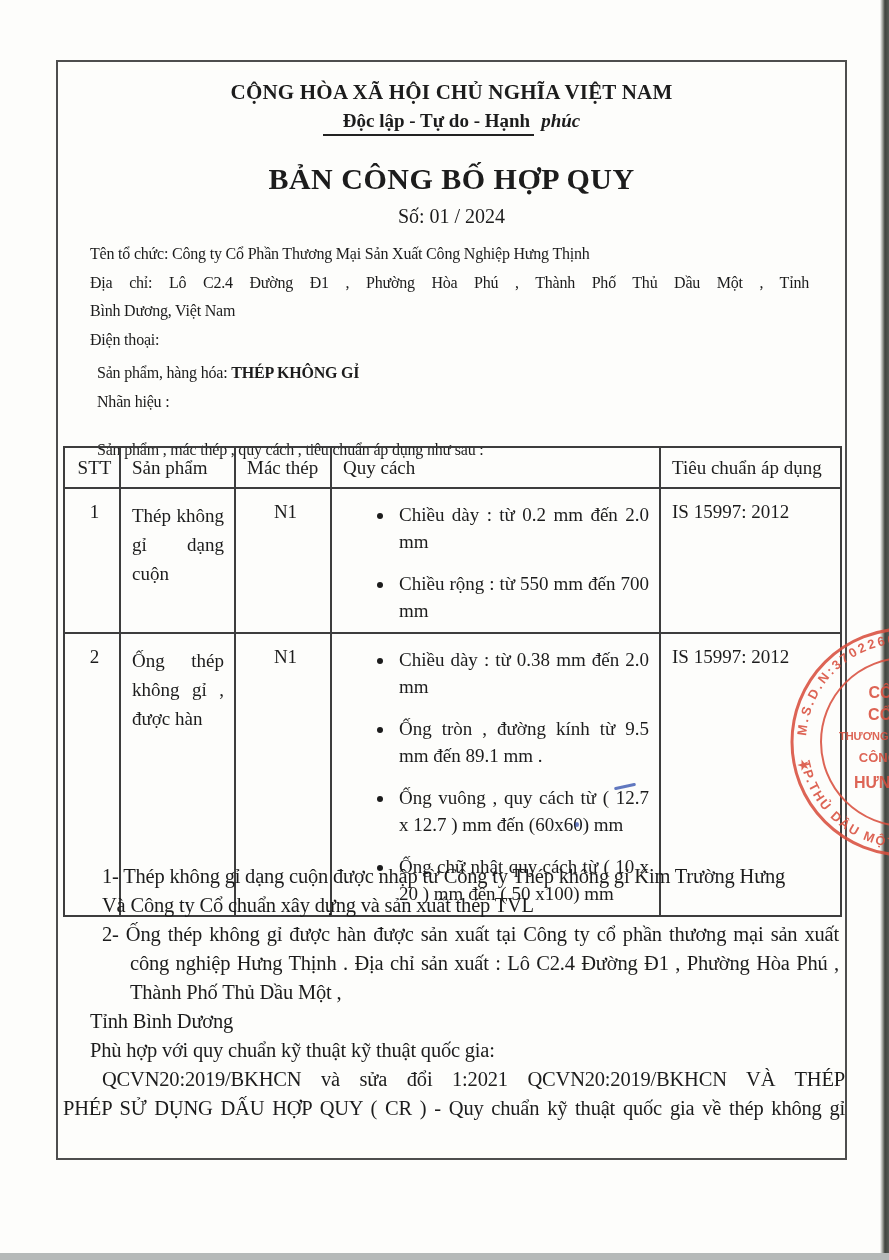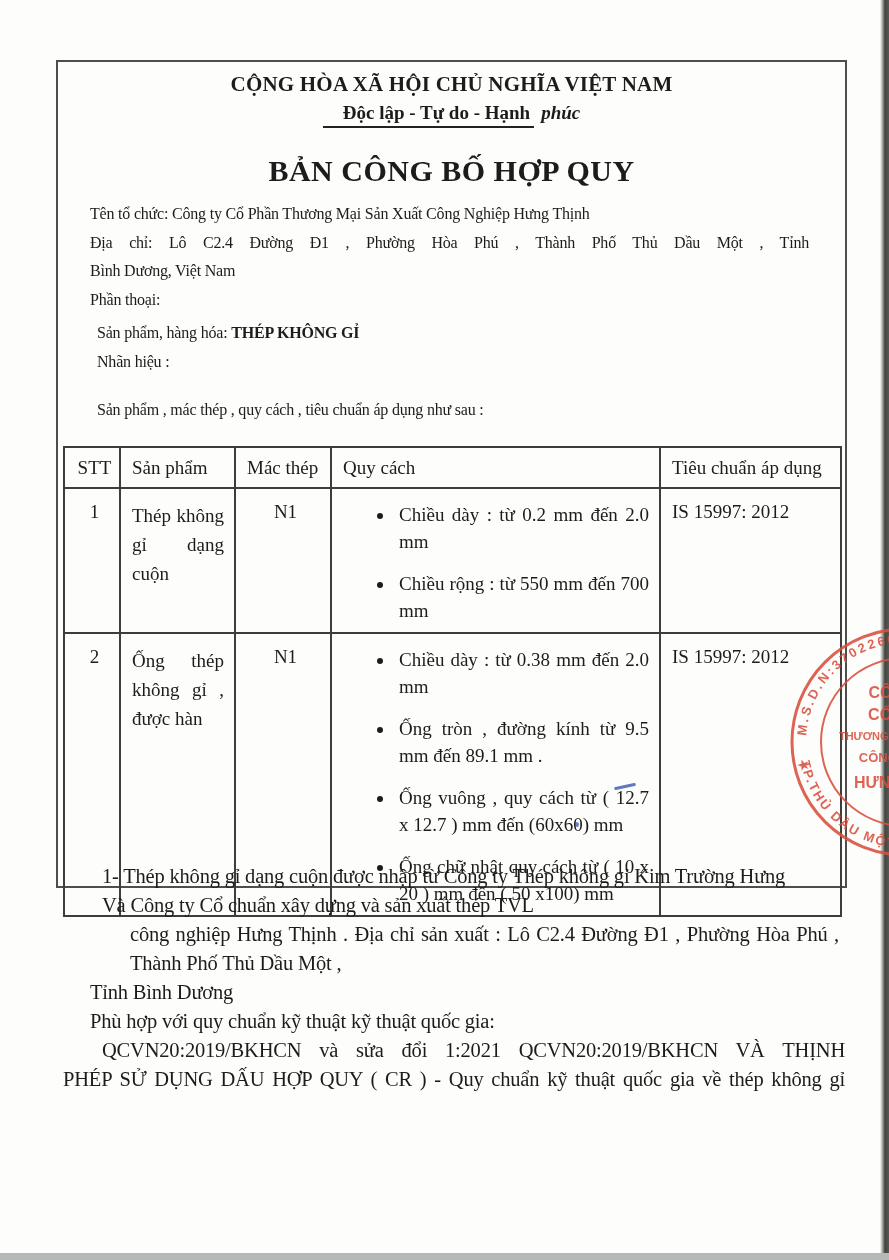--- a/index.html
+++ b/index.html
@@ -26,23 +26,23 @@
   .scan-band-bottom {
     position: absolute;
     left: 0; bottom: 0;
     width: 889px; height: 7px;
     background: #b5b9b8;
   }
   
   .frame {
     position: absolute;
     left: 56px; top: 60px;
-    width: 791px; height: 828px;
+    width: 791px; height: 1100px;
     border: 2px solid #4e4e4e;
-    padding: 2px 0 0 0;
+    padding: 10px 0 0 0;
   }
   .center { text-align: center; }
   .national-header {
     font-size: 21px;
     font-weight: bold;
     letter-spacing: 0.2px;
     margin-top: 8px;
   }
   .motto {
     font-size: 19px;
@@ -169,26 +169,27 @@
   <div class="frame">
 
     <div class="center national-header">CỘNG HÒA XÃ HỘI CHỦ NGHĨA VIỆT NAM</div>
 
     <div class="center motto">
       <span class="underlined">Độc lập - Tự do - Hạnh</span><span class="tail">phúc</span>
     </div>
 
     <div class="center doc-title">BẢN CÔNG BỐ HỢP QUY</div>
 
+    <div class="center doc-number">Số: 01 / 2024</div>
 
     <div class="info">
       <div>Tên tổ chức: Công ty Cổ Phần Thương Mại Sản Xuất Công Nghiệp Hưng Thịnh</div>
       <div class="justify-line">Địa chỉ: Lô C2.4 Đường Đ1 , Phường Hòa Phú , Thành Phố Thủ Dầu Một , Tỉnh</div>
       <div>Bình Dương, Việt Nam</div>
-      <div>Phần thoại:</div>
+      <div>Điện thoại:</div>
       <div class="indent" style="margin-top:5px;">
         <span>Sản phẩm, hàng hóa:</span>
         <span class="bold">THÉP KHÔNG GỈ</span>
       </div>
       <div class="indent">Nhãn hiệu :</div>
       <div class="indent" style="margin-top:20px;">Sản phẩm , mác thép , quy cách , tiêu chuẩn áp dụng như sau :</div>
     </div>
 
     <table class="spec">
       <colgroup>
@@ -233,25 +234,26 @@
             </ul>
           </td>
           <td class="tc">IS 15997: 2012</td>
         </tr>
       </tbody>
     </table>
 
     <div class="notes">
       <div class="n">1-  Thép không gỉ dạng cuộn được nhập từ Công ty Thép không gỉ Kim Trường Hưng</div>
       <div class="n">Và Công ty Cổ chuẩn xây dựng và sản xuất thép TVL</div>
+      <div class="n jl">2-  Ống thép không gỉ được hàn được sản xuất tại Công ty cổ phần thương mại sản xuất</div>
       <div class="n-cont jl">công nghiệp Hưng Thịnh . Địa chỉ sản xuất : Lô C2.4 Đường Đ1 , Phường Hòa Phú ,</div>
       <div class="n-cont">Thành Phố Thủ Dầu Một ,</div>
       <div class="flush">Tỉnh Bình Dương</div>
       <div class="flush">Phù hợp với quy chuẩn kỹ thuật kỹ thuật quốc gia:</div>
-      <div class="qcvn1">QCVN20:2019/BKHCN và sửa đổi 1:2021 QCVN20:2019/BKHCN VÀ THỊNH</div>
+      <div class="qcvn1">QCVN20:2019/BKHCN và sửa đổi 1:2021 QCVN20:2019/BKHCN VÀ THÉP</div>
       <div class="qcvn2">PHÉP SỬ DỤNG DẤU HỢP QUY ( CR ) -  Quy chuẩn kỹ thuật quốc gia về thép không gỉ</div>
     </div>
 
   </div>
 
   <svg class="stamp" viewBox="0 0 240 240" xmlns="http://www.w3.org/2000/svg">
     <circle cx="120" cy="120" r="113" fill="none" stroke="#d9503f" stroke-width="3"></circle>
     <circle cx="120" cy="120" r="84" fill="none" stroke="#d9503f" stroke-width="2"></circle>
     <defs>
       <path id="arcTop" d="M 21 120 A 99 99 0 1 1 219 120" fill="none"></path>

